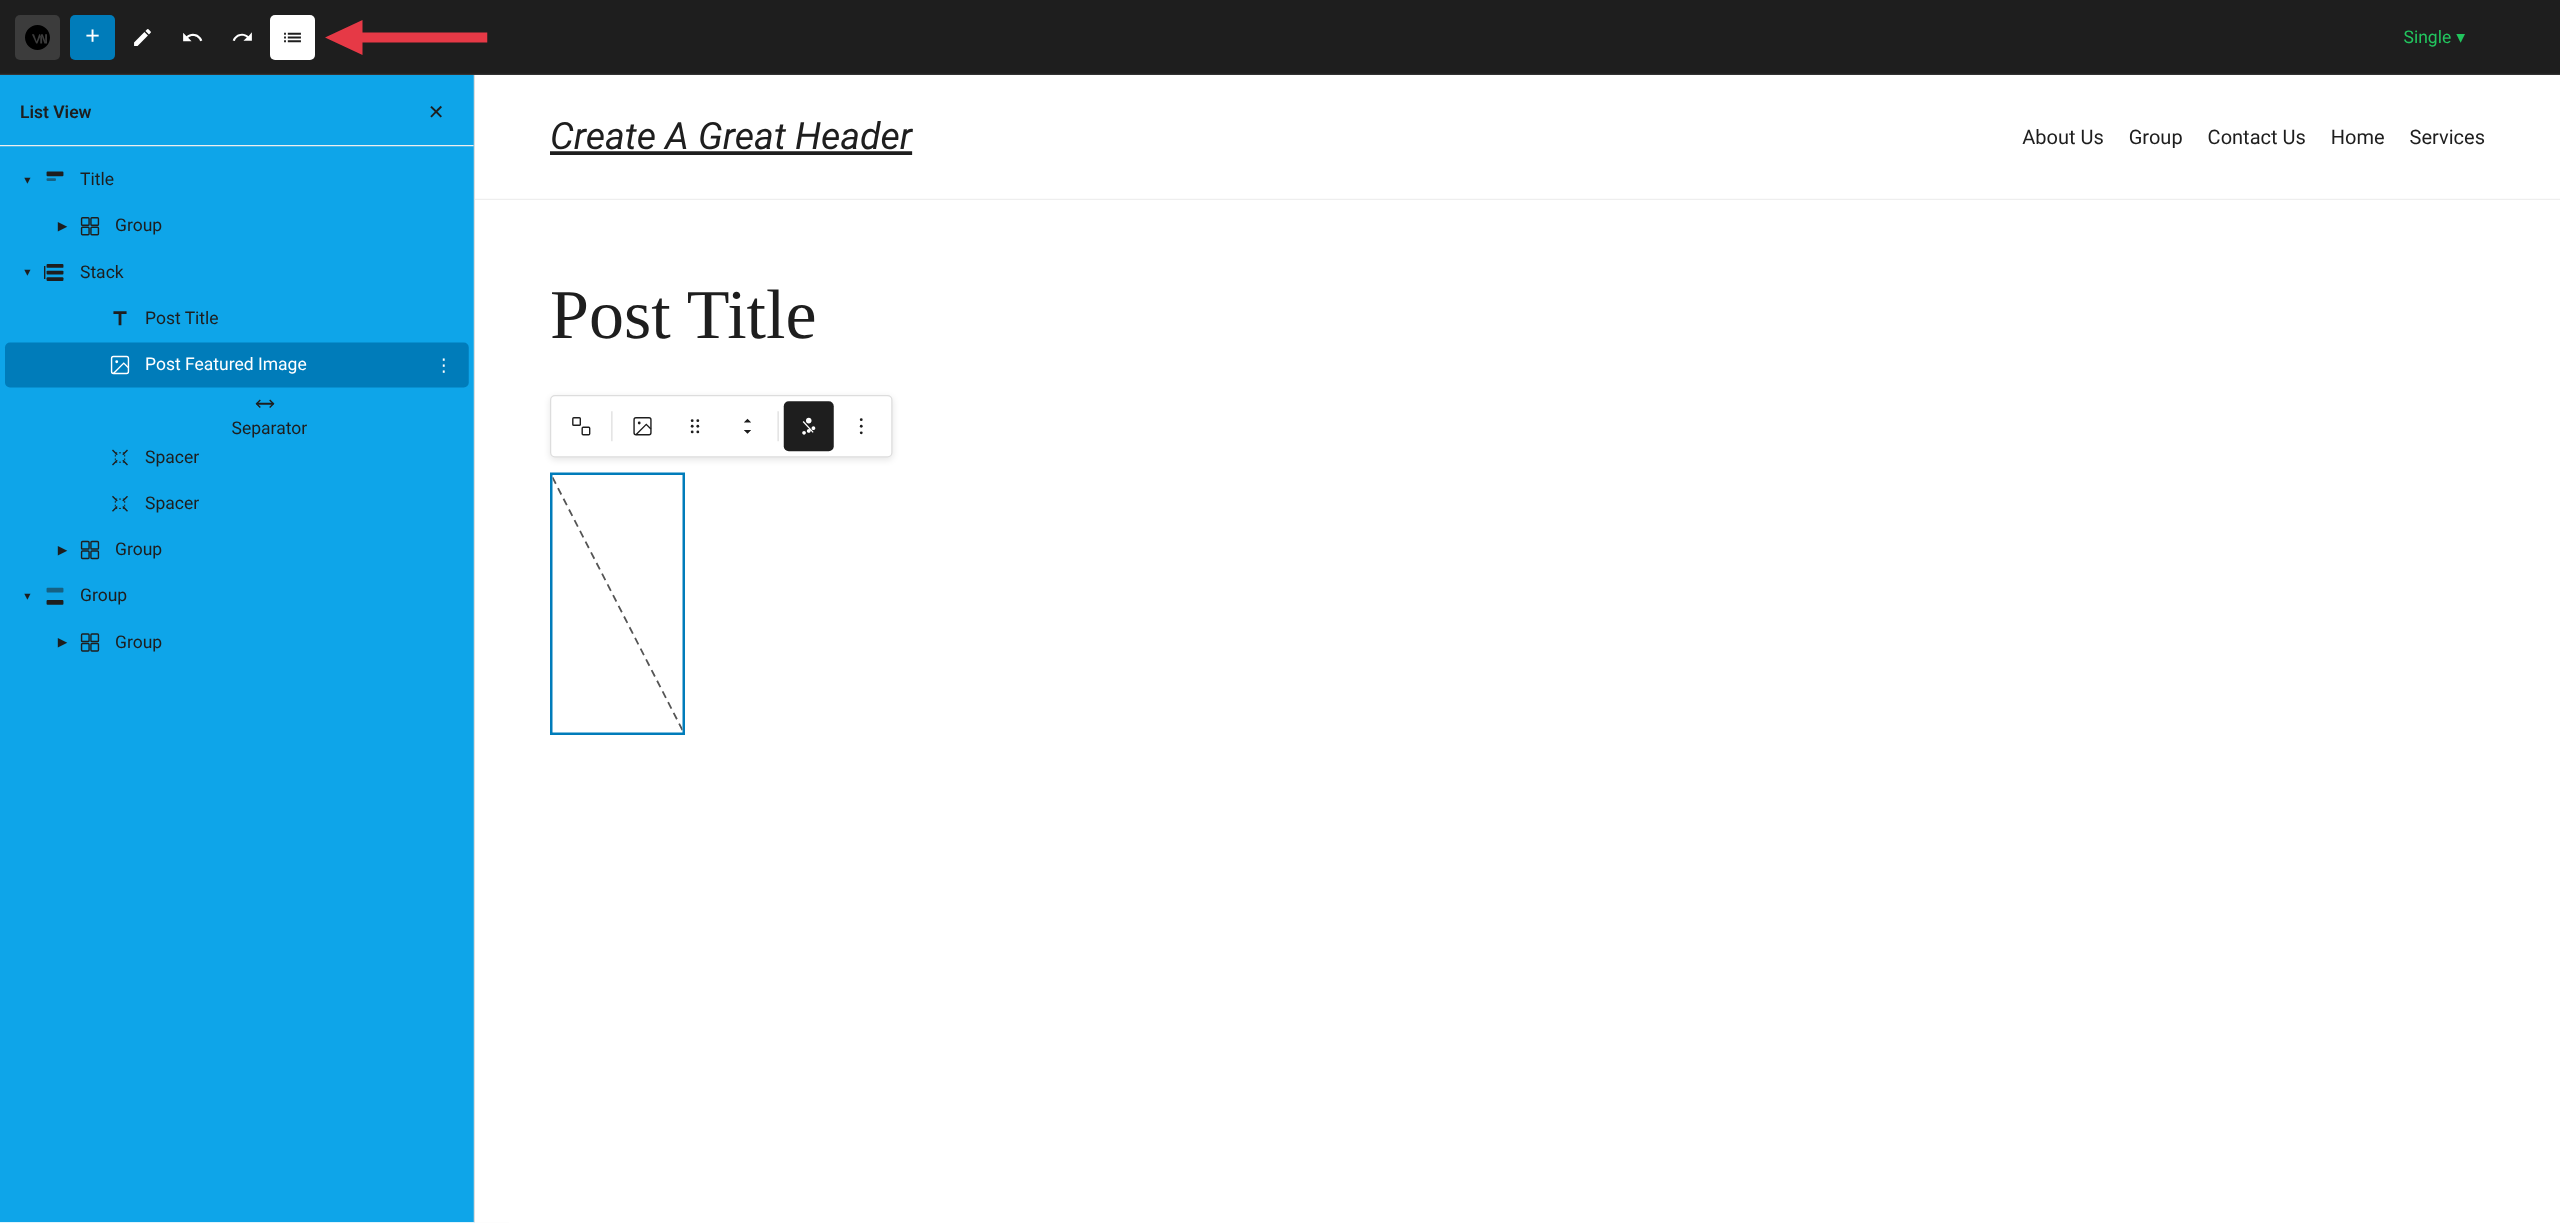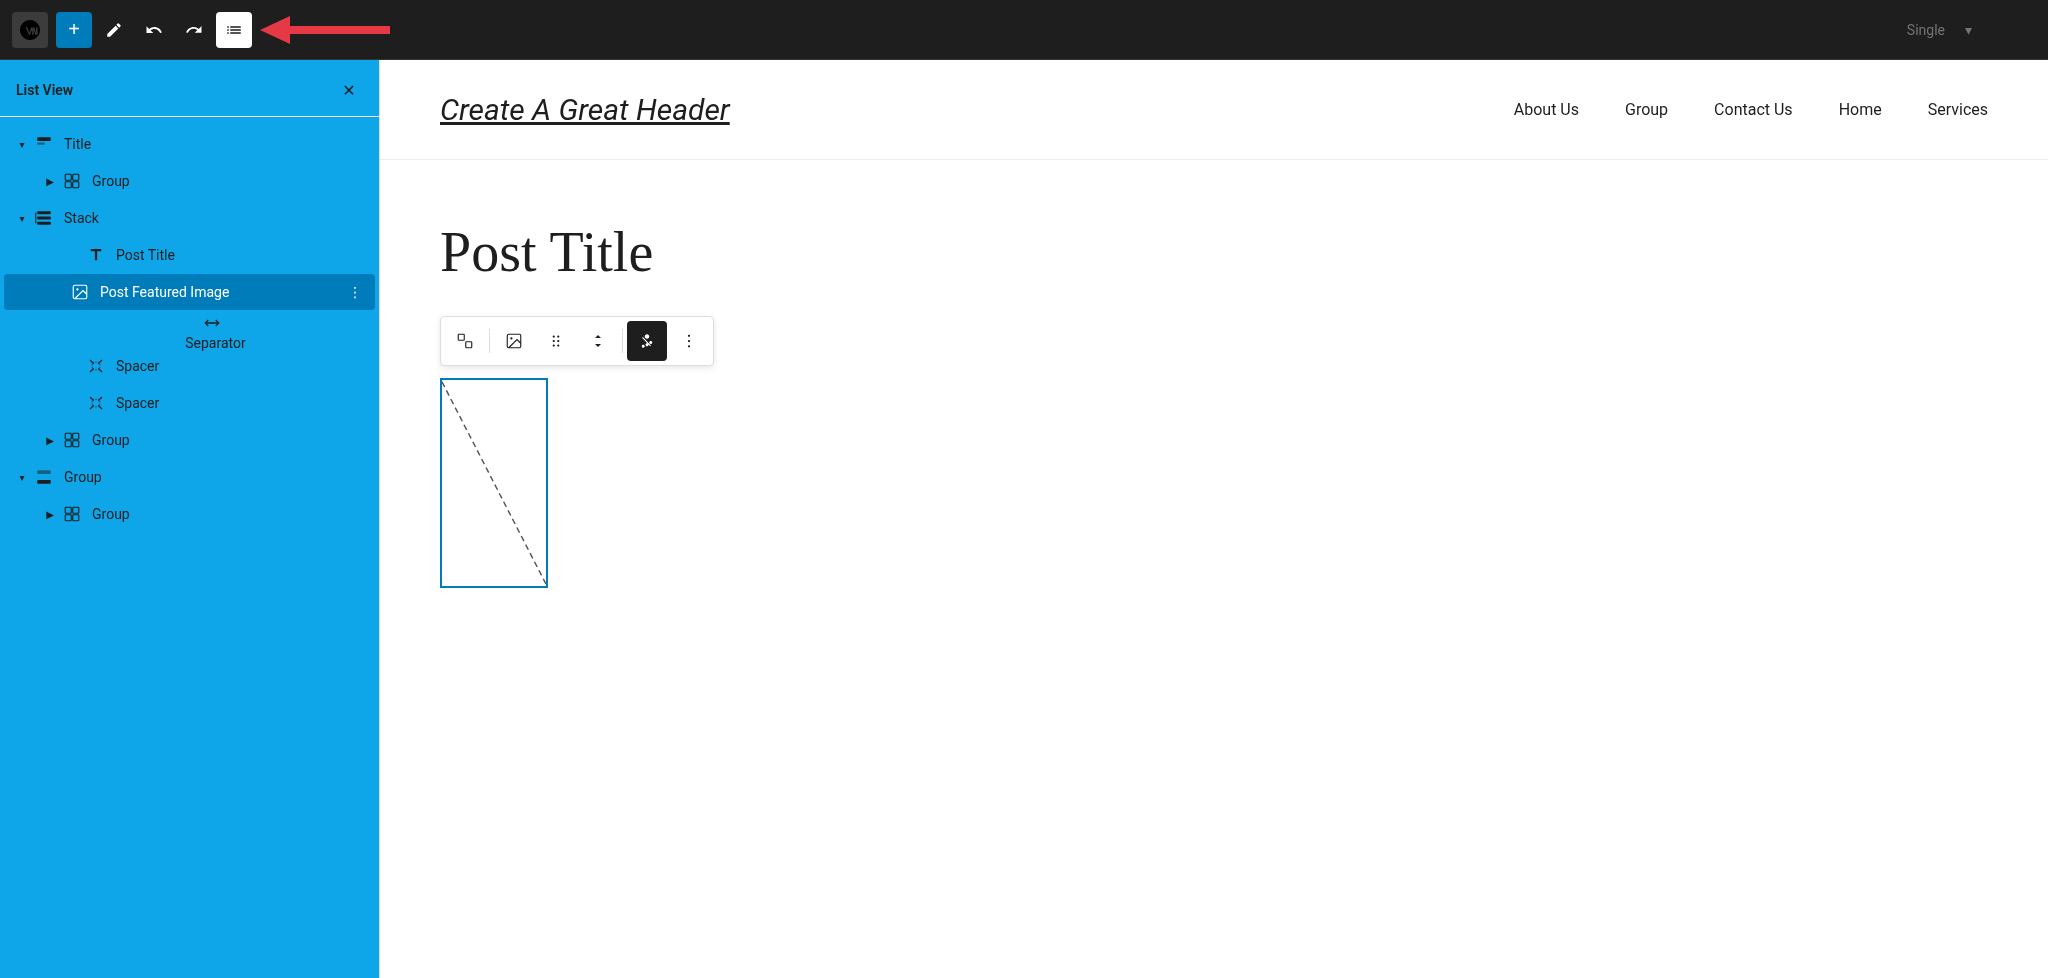--- a/index.html
+++ b/index.html
@@ -26,21 +26,21 @@
     }
     .toolbar-btn-blue {
       background: #007cba; color: #fff; width: 36px; height: 36px;
       border: none; border-radius: 4px; display: flex; align-items: center; justify-content: center; cursor: pointer;
     }
     .toolbar-arrow {
       display: flex; align-items: center; margin-left: 4px;
     }
     .toolbar-spacer { flex: 1; }
     .toolbar-single {
-      color: #737373; font-size: 14px; display: flex; align-items: center; gap: 20px; cursor: pointer;
+      color: #22c55e; font-size: 14px; display: flex; align-items: center; gap: 4px; cursor: pointer;
     }
 
     
     .main-layout {
       display: flex; flex: 1; overflow: hidden;
     }
 
     
     .sidebar {
       width: 380px; min-width: 380px; background: #0ea5e9;
@@ -93,21 +93,21 @@
 
     
     .site-header {
       display: flex; align-items: center; justify-content: space-between;
       padding: 32px 60px; border-bottom: 1px solid #eee;
     }
     .site-logo-text {
       font-style: italic; text-decoration: underline; font-size: 30px; color: #1e1e1e;
     }
     .site-nav {
-      display: flex; gap: 46px; align-items: center;
+      display: flex; gap: 20px; align-items: center;
     }
     .site-nav a {
       font-size: 16px; color: #1e1e1e; text-decoration: none;
     }
 
     
     .post-area {
       padding: 60px 60px 40px;
     }
     .post-title {
@@ -237,21 +237,21 @@
       <div class="tree-item" style="padding-left: 60px;">
         <span class="chevron" style="width:20px;"></span>
         <span class="block-icon">
           <svg width="18" height="18" viewBox="0 0 24 24">
               <path d="M5 4v3h5.5v12h3V7H19V4H5z"></path>
             </svg>
         </span>
         <span class="block-label">Post Title</span>
       </div>
 
-      <div class="tree-item selected" style="padding-left: 44px;">
+      <div class="tree-item selected" style="padding-left: 60px;">
         <span class="chevron" style="width:20px;"></span>
         <span class="block-icon">
           <svg width="18" height="18" viewBox="0 0 24 24" fill="white">
               <rect x="3" y="3" width="18" height="18" rx="2" fill="none" stroke="white" stroke-width="1.5"></rect>
               <circle cx="8.5" cy="8.5" r="1.5" fill="white"></circle>
               <path d="M21 15l-5-5L5 21" stroke="white" stroke-width="1.5" fill="none"></path>
             </svg>
         </span>
         <span class="block-label">Post Featured Image</span>
         <span class="item-options" style="color:white;">⋮</span>

